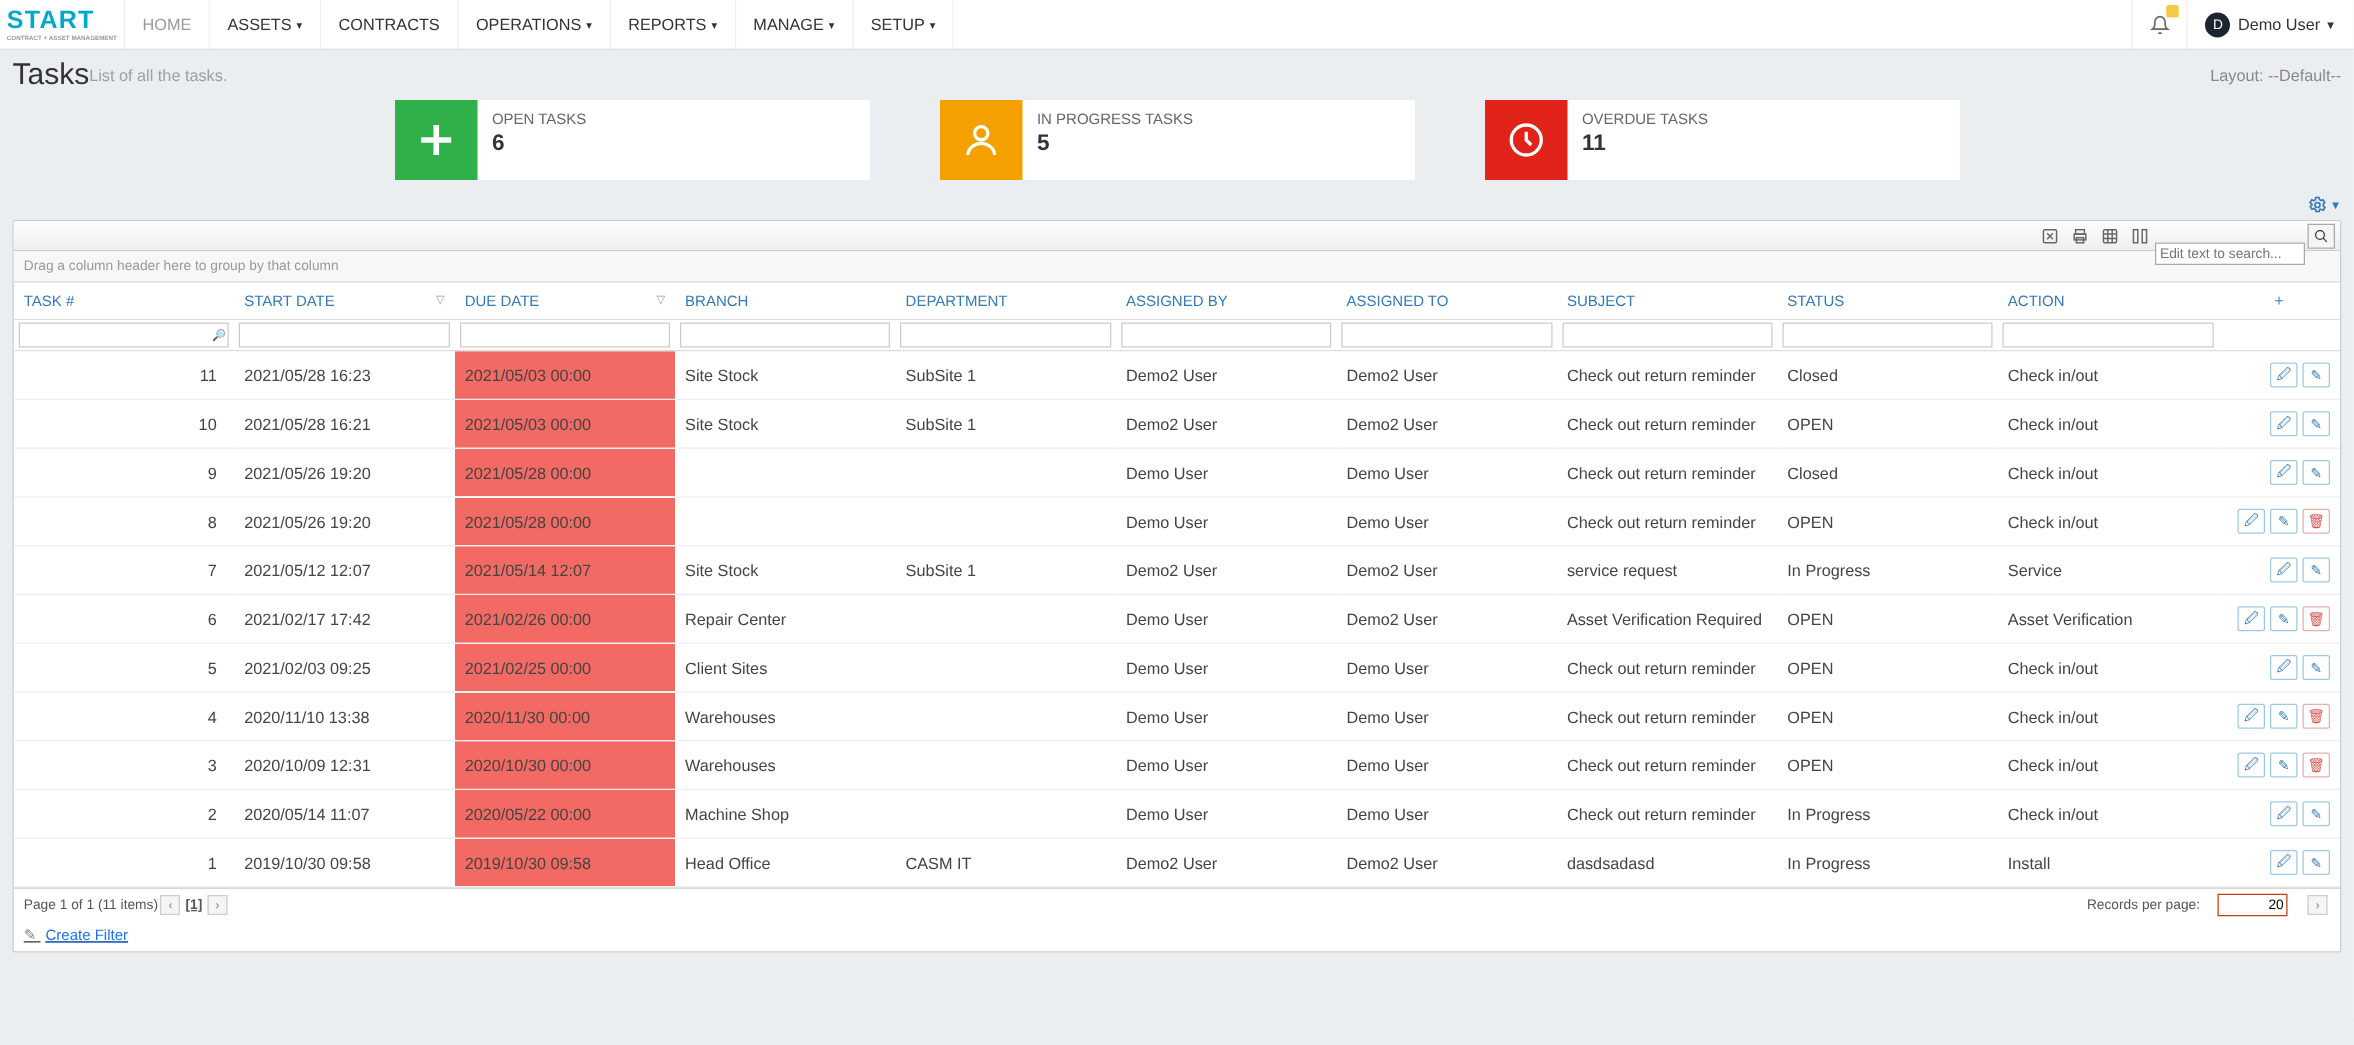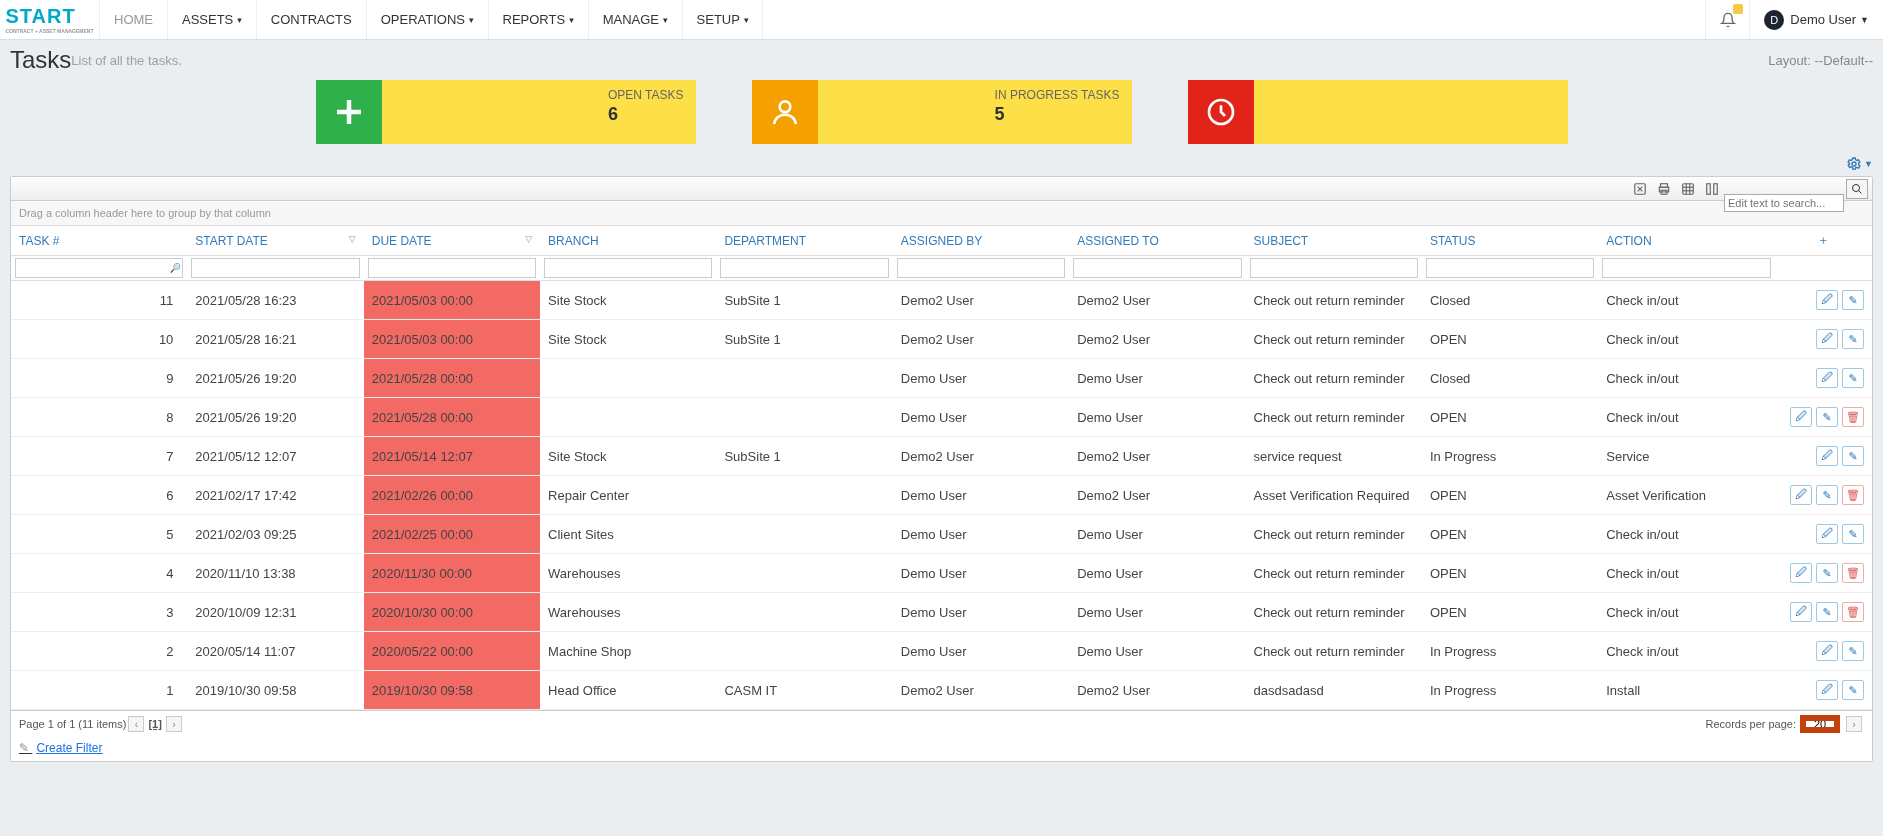--- a/index.html
+++ b/index.html
@@ -20,21 +20,21 @@
   .user-avatar { width:20px; height:20px; border-radius:10px; background:#1b2430; color:#fff; font-size:11px; display:flex; align-items:center; justify-content:center; margin-right:6px; }
   
   
   .page-row { padding: 6px 10px 2px 10px; display:flex; align-items:center; }
   .page-title { font-size:24px; font-weight:400; color:#333; }
   .page-sub { color:#9aa0a6; font-size:13px; }
   .page-layout { margin-left:auto; color:#888; font-size:13px; }
   
   
   .cards { display:flex; justify-content:center; gap:0; padding: 4px 0 10px 0; }
-  .card { width: 380px; height:64px; background:#fde047; display:flex; align-items:stretch; margin: 0 28px; justify-content: space-between; }
+  .card { width: 380px; height:64px; background:#ffffff; display:flex; align-items:stretch; margin: 0 28px; }
   .card-icon { width:66px; display:flex; align-items:center; justify-content:center; color:#fff; }
   .card-icon.green { background:#2fb04b; }
   .card-icon.orange { background:#f4a100; }
   .card-icon.red { background:#e2231a; }
   .card-body { padding:8px 12px; }
   .card-label { font-size:12px; color:#666; }
   .card-value { font-size:18px; font-weight:bold; margin-top:2px; }
   
   
   .filter-row { display:flex; align-items:center; padding: 2px 10px 4px 10px; }
@@ -66,22 +66,22 @@
   td.overdue { background:#f26a63; color:#fff; }
   
   .action-icons { display:flex; gap:4px; justify-content:flex-end; }
   .act-btn { width:22px; height:20px; border:1px solid #9ec9e2; background:#fff; border-radius:2px; display:flex; align-items:center; justify-content:center; color:#337ab7; cursor:pointer; font-size:11px; }
   .act-btn.del { color:#d9534f; border-color:#e6b0aa; }
   
   .pager { border-top:1px solid #ccc; padding:4px 8px; display:flex; align-items:center; font-size:11px; color:#555; }
   .pager b { margin: 0 2px; }
   .pg-btn { width:16px; height:16px; border:1px solid #ccc; background:#f5f5f5; display:inline-flex; align-items:center; justify-content:center; margin:0 2px; font-size:10px; color:#888; cursor:pointer; }
   .pg-cur { text-decoration:underline; }
-  .pager-right { margin-left:auto; display:flex; align-items:center; gap:4px; }
-  .rpp { width:40px; height:18px; border:6px solid #c2410c; font-size:11px; text-align:center; }
+  .pager-right { margin-left:auto; display:flex; align-items:center; gap:14px; }
+  .rpp { width:56px; height:18px; border:1px solid #c2410c; font-size:11px; text-align:right; }
   
   .create-filter-row { padding:4px 8px 6px 8px; font-size:12px;text-decoration:underline; }
   .create-filter-row a { color:#1a73e8; text-decoration:underline; margin-left:4px; }
   .create-filter-row .cf-icon { color:#888; }
   
   svg { display:block; }
 </style>
 </head>
 <body>
 
@@ -152,20 +152,24 @@
       <div class="card-label">IN PROGRESS TASKS</div>
       <div class="card-value">5</div>
     </div>
   </div>
   <div class="card">
     <div class="card-icon red">
       <svg width="32" height="32" viewBox="0 0 24 24" fill="none" stroke="#fff" stroke-width="2">
           <circle cx="12" cy="12" r="9"></circle>
           <path d="M12 7v5l3 3"></path>
         </svg>
+    </div>
+    <div class="card-body">
+      <div class="card-label">OVERDUE TASKS</div>
+      <div class="card-value">11</div>
     </div>
   </div>
 </div>
 
 <div class="filter-row">
   <div class="filter-gear">
     <svg width="16" height="16" viewBox="0 0 24 24" fill="none" stroke="#337ab7" stroke-width="2">
         <circle cx="12" cy="12" r="3"></circle>
         <path d="M19 12a7 7 0 01-.1 1.2l2 1.6-2 3.4-2.4-1a7 7 0 01-2 .1l-.4 2.5h-4l-.4-2.5a7 7 0 01-2-1.2l-2.4 1-2-3.4 2-1.6A7 7 0 015 12a7 7 0 01.1-1.2l-2-1.6 2-3.4 2.4 1a7 7 0 012-1.2L9.9 3h4l.4 2.5a7 7 0 012 1.2l2.4-1 2 3.4-2 1.6A7 7 0 0119 12z"></path>
       </svg>

